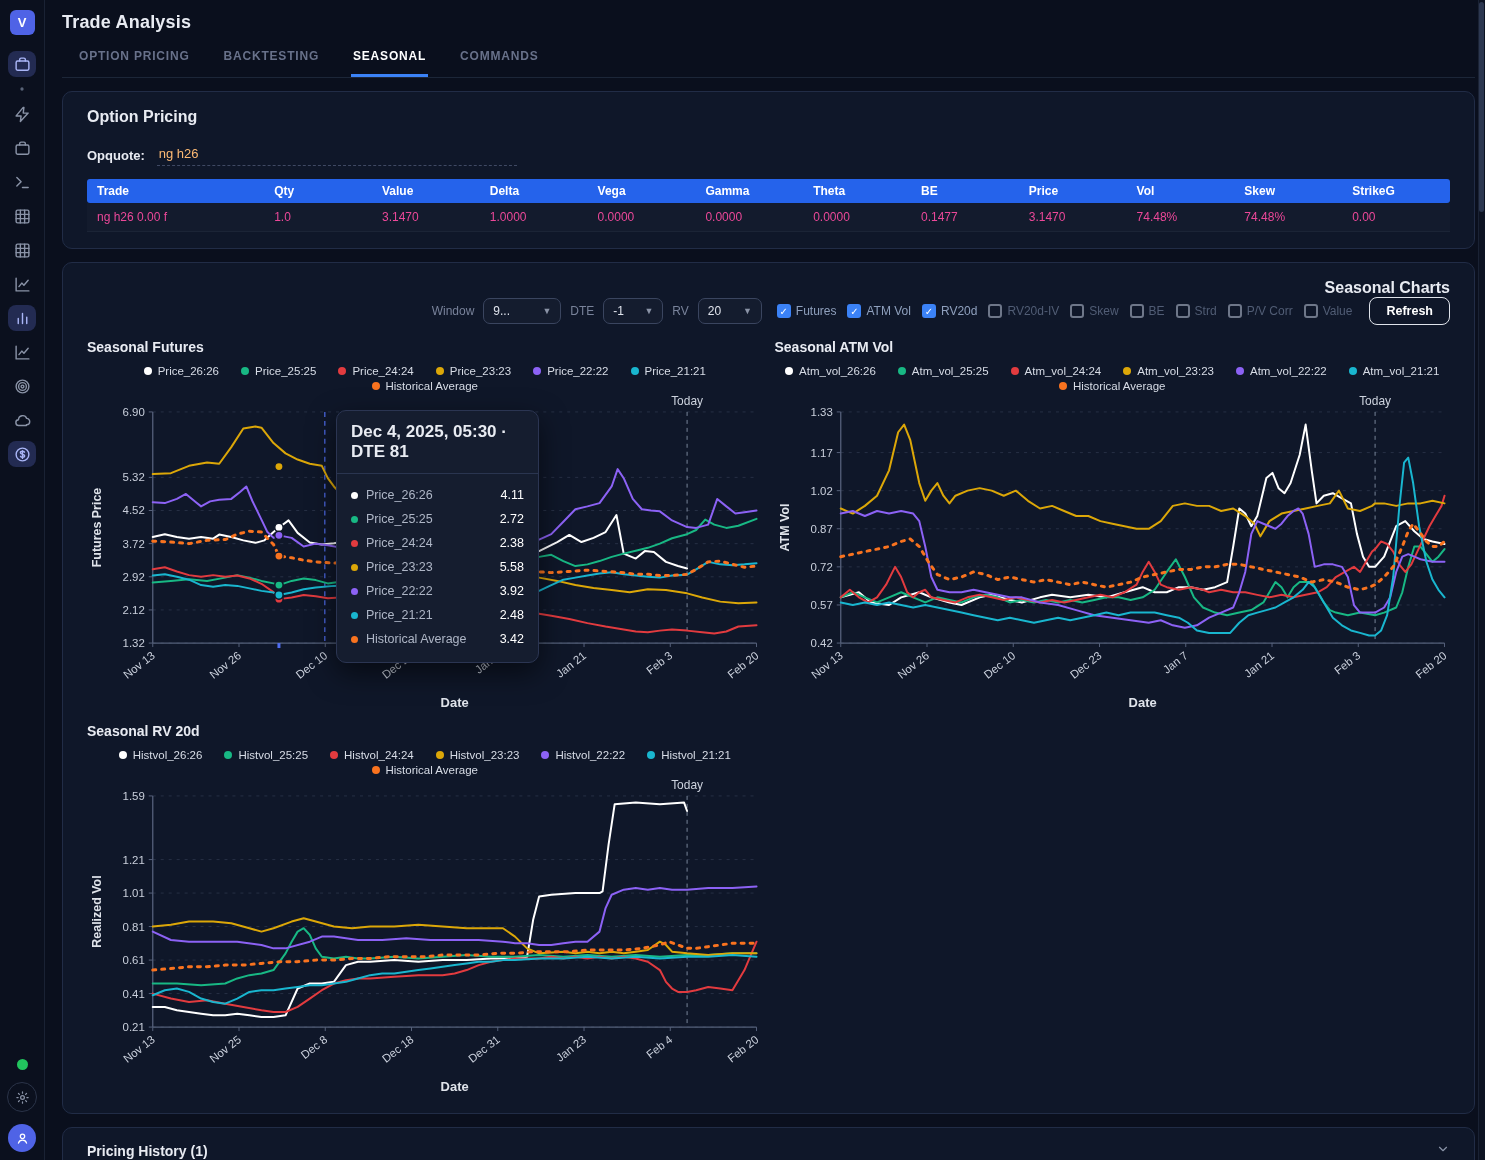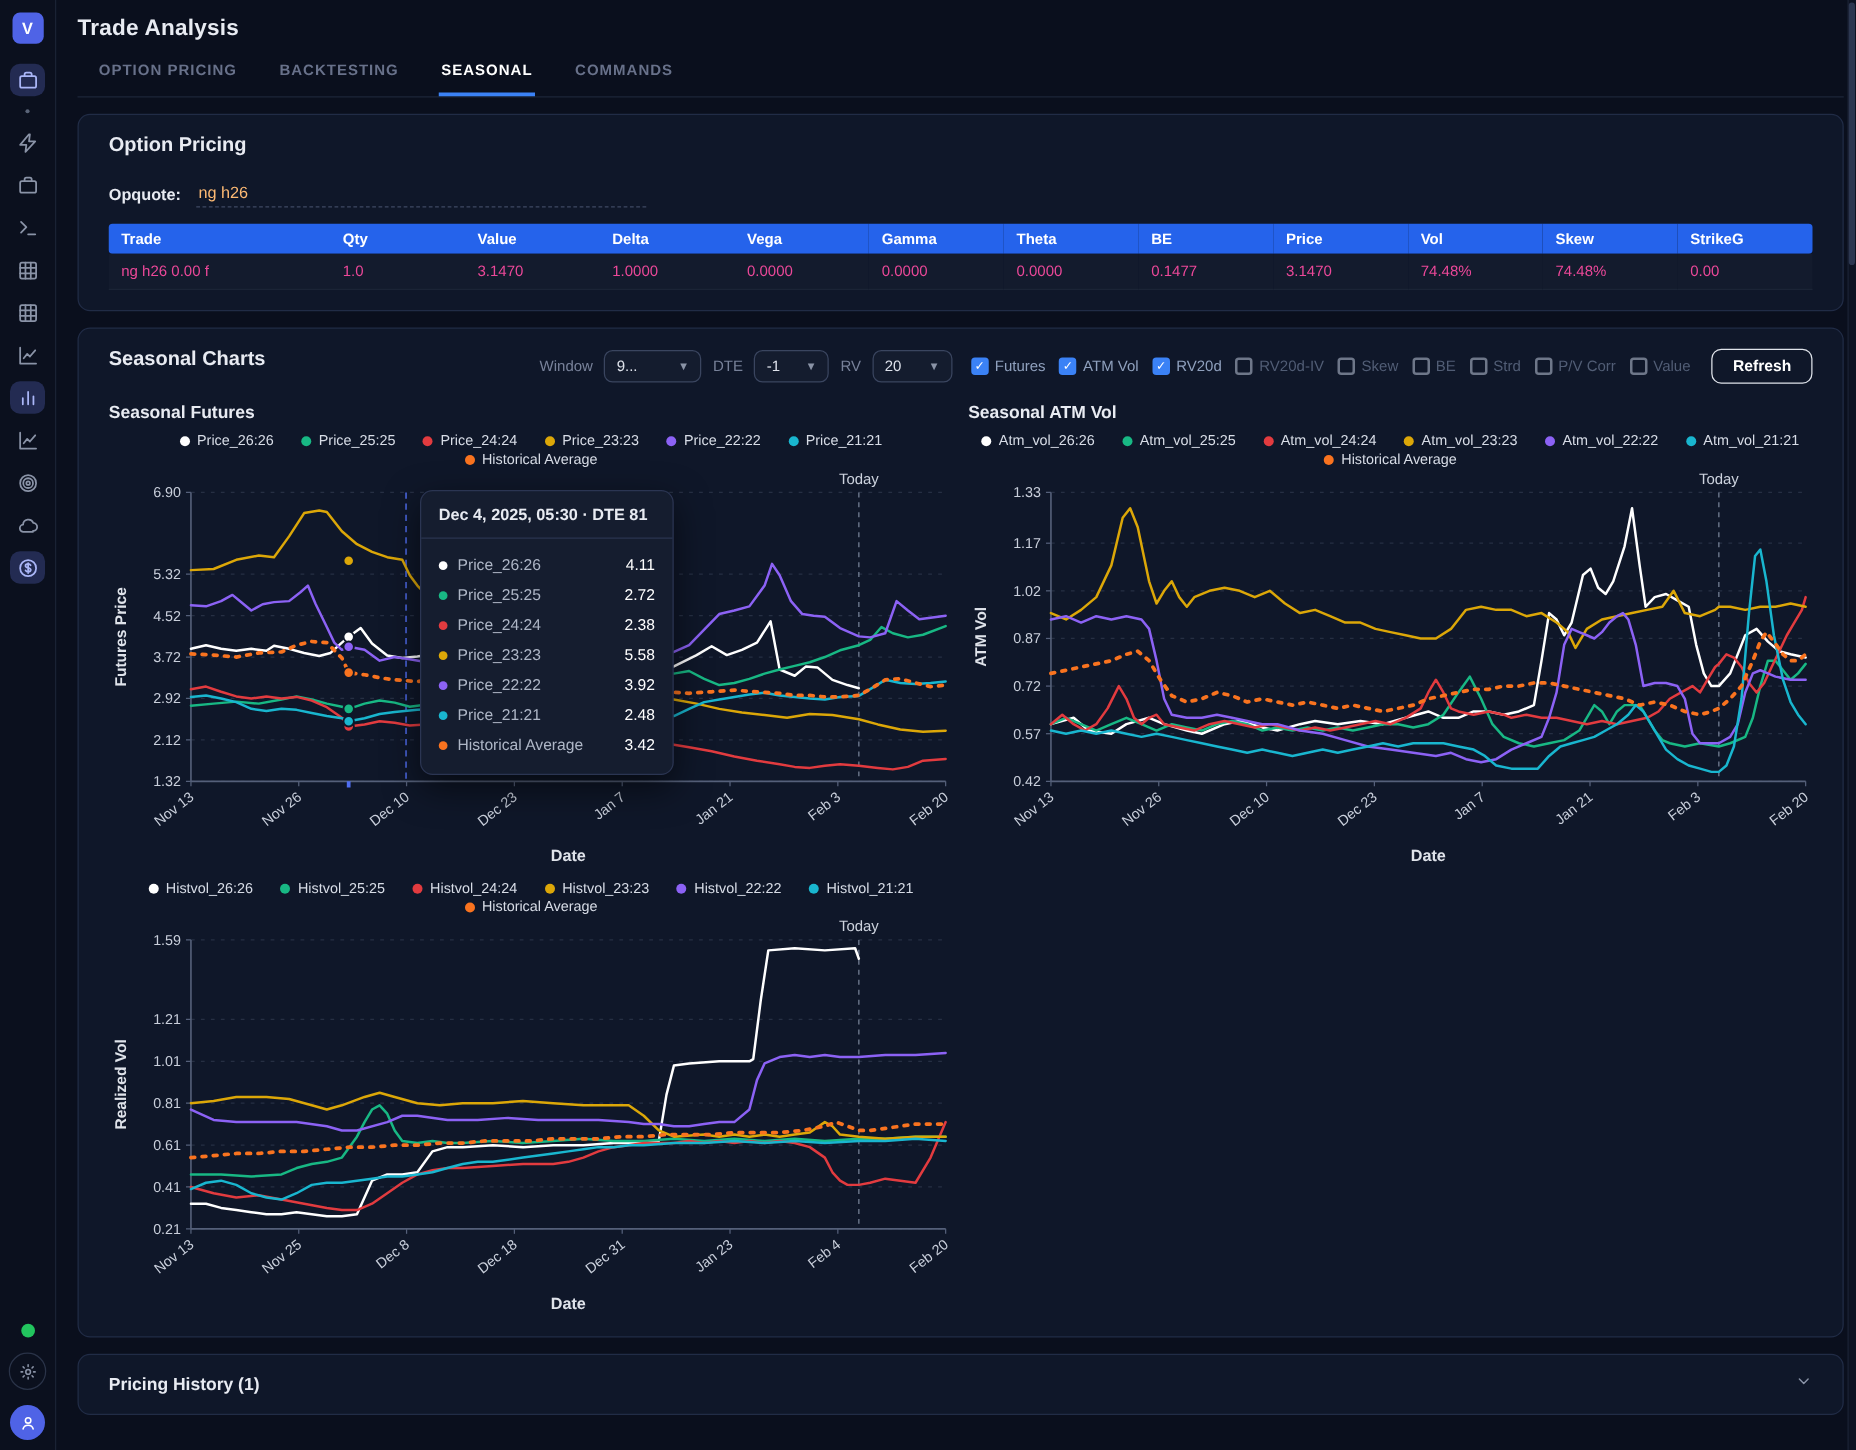--- a/index.html
+++ b/index.html
@@ -43,42 +43,42 @@
   .box.on { background:#3b82f6; border-color:#3b82f6; }
   .curve-feed { display:flex; align-items:center; gap:7px; background:#0d231f; border:1px solid #22865f; color:#9ae6c3; font-size:12px; font-weight:bold; border-radius:999px; padding:5px 13px; cursor:pointer; font-family:inherit; }
   .cf-dot { width:8px; height:8px; border-radius:50%; background:#22c55e; }
   table.op-table { width:100%; border-collapse:collapse; margin-top:13px; table-layout:fixed; font-size:12px; }
   table.op-table th { background:#2563eb; color:#fff; text-align:left; font-weight:bold; padding:5px 10px; }
   table.op-table th:first-child { width:13%; border-radius:3px 0 0 3px; }
   table.op-table th:last-child { border-radius:0 3px 3px 0; }
   table.op-table td { background:#131b2d; color:#ec4899; padding:7px 10px; border-bottom:1px solid #1b2436; }
 
   
-  .seasonal-head { display:flex; align-items:flex-start; }
+  .seasonal-head { display:flex; align-items:flex-end;flex-direction:column; }
   .controls { margin-left:auto; display:flex; align-items:center; gap:9px; font-size:12px; }
   .ctl-label { color:#78829a; }
   .select { background:#141c2e; border:1px solid #3a455f; border-radius:7px; padding:5px 9px; color:#dfe3ec; display:flex; align-items:center; gap:8px; cursor:pointer; }
   .select .chev { font-size:9px; color:#8a93a6; }
   .cb-group { display:flex; align-items:center; gap:11px; margin-left:6px; }
   .cb { display:flex; align-items:center; gap:5px; cursor:pointer; font-size:12px; }
   .cb .lbl-on { color:#8fa0bd; } .cb .lbl-off { color:#515d75; }
   .refresh { margin-left:8px; background:transparent; border:1.5px solid #dfe3ea; color:#fff; font-weight:bold; font-size:12.5px; padding:6px 16px; border-radius:8px; cursor:pointer; font-family:inherit; }
 
   .charts { display:grid; grid-template-columns:1fr 1fr; column-gap:12px; row-gap:10px; margin-top:14px; }
   .chart-block { position:relative; }
   .chart-title { font-size:14px; font-weight:bold; margin-bottom:10px; }
   .legend { display:flex; justify-content:center; gap:22px; font-size:11.5px; color:#d7dce6; margin-bottom:2px; }
   .legend-row2 { margin-top:3px; margin-bottom:0; }
   .leg-item { display:flex; align-items:center; gap:6px; }
   .leg-dot { width:8px; height:8px; border-radius:50%; }
   .chart-svg { width:100%; display:block; }
 
   
   .tooltip { position:absolute; left:249px; top:71px; width:203px; background:#151d2f; border:1px solid #2b3552; border-radius:10px; box-shadow:0 10px 28px rgba(0,0,0,.55); z-index:5; }
-  .tt-head { font-size:13px; font-weight:bold; padding:11px 14px; border-bottom:1px solid #2a3550; }
+  .tt-head { font-size:17px; font-weight:bold; padding:11px 14px; border-bottom:1px solid #2a3550; }
   .tt-body { padding:9px 14px 11px 14px; }
   .tt-row { display:flex; align-items:center; gap:8px; height:24px; font-size:12.5px; }
   .tt-dot { width:7px; height:7px; border-radius:50%; flex-shrink:0; }
   .tt-label { color:#aeb6c6; flex:1; }
   .tt-val { font-weight:normal; color:#fff; }
 
   
   .ph { display:flex; align-items:center; padding:14px 24px; }
   .ph h2 { font-size:14px; }
   .ph .chev-icon { margin-left:auto; color:#8a93a7; }
@@ -472,20 +472,21 @@
               <polyline points="66.0,206.1 75.1,198.5 84.2,206.1 93.3,211.2 102.4,206.1 111.5,193.4 120.5,175.5 126.6,185.7 132.7,201.0 138.7,206.1 144.8,201.0 150.8,198.5 156.9,206.1 169.0,208.7 181.1,211.2 193.3,206.1 205.4,203.6 217.5,206.1 229.6,208.7 241.7,206.1 253.9,208.7 266.0,211.2 278.1,208.7 290.2,211.2 302.3,208.7 314.5,206.1 326.6,203.6 338.7,206.1 350.8,201.0 362.9,193.4 369.0,180.6 375.1,170.4 381.1,180.6 387.2,193.4 393.2,195.9 405.4,198.5 417.5,195.9 429.6,198.5 435.7,201.0 447.8,198.5 459.9,201.0 472.0,201.0 484.1,203.6 496.3,206.1 508.4,203.6 520.5,206.1 532.6,203.6 544.7,201.0 553.8,195.9 562.9,185.7 572.0,180.6 581.1,175.5 587.2,180.6 593.2,170.4 599.3,160.2 602.3,157.7 608.4,150.0 614.4,152.6 620.5,160.2 626.5,173.0 632.6,180.6 638.7,173.0 644.7,160.2 650.8,147.5 656.9,134.7 662.9,124.5 669.0,114.3 672.0,104.1" fill="none" stroke="#e23b3f" stroke-linecap="round" stroke-linejoin="round" stroke-width="2"></polyline>
               <polyline points="66.0,116.9 78.1,122.0 90.2,114.3 102.4,104.1 114.5,78.6 123.6,40.4 129.6,32.7 135.7,48.0 144.8,91.4 150.8,109.2 156.9,99.0 163.0,91.4 169.0,104.1 175.1,111.8 181.1,104.1 193.3,99.0 205.4,96.5 217.5,99.0 229.6,104.1 241.7,99.0 253.9,109.2 266.0,116.9 278.1,114.3 290.2,119.4 302.3,124.5 314.5,124.5 326.6,129.6 338.7,132.2 350.8,134.7 362.9,137.3 375.1,137.3 387.2,129.6 399.3,114.3 411.4,111.8 423.5,114.3 435.7,114.3 447.8,119.4 459.9,116.9 472.0,124.5 481.1,132.2 487.2,144.9 496.3,129.6 508.4,122.0 520.5,119.4 532.6,116.9 544.7,114.3 556.9,111.8 566.0,99.0 575.0,116.9 587.2,119.4 599.3,114.3 602.3,111.8 611.4,111.8 623.5,114.3 635.6,111.8 647.8,111.8 659.9,109.2 672.0,111.8" fill="none" stroke="#dca708" stroke-linecap="round" stroke-linejoin="round" stroke-width="2"></polyline>
               <polyline points="66.0,122.0 78.1,119.4 90.2,124.5 102.4,119.4 114.5,122.0 126.6,119.4 138.7,122.0 144.8,129.6 150.8,155.1 156.9,185.7 163.0,198.5 175.1,201.0 187.2,201.0 199.3,198.5 211.4,201.0 223.6,203.6 235.7,206.1 247.8,206.1 266.0,211.2 284.2,213.8 302.3,218.9 320.5,224.0 338.7,226.5 356.9,229.1 375.1,231.6 387.2,229.1 399.3,234.2 411.4,236.7 423.5,234.2 435.7,226.5 447.8,221.4 459.9,216.3 466.0,201.0 472.0,180.6 478.1,142.4 484.1,129.6 490.2,132.2 496.3,134.7 502.3,137.3 508.4,132.2 514.4,124.5 520.5,119.4 525.3,116.9 529.6,122.0 535.6,142.4 541.7,175.5 550.8,173.0 559.9,173.0 569.0,175.5 575.0,185.7 581.1,213.8 587.2,221.4 602.3,221.4 611.4,216.3 617.5,206.1 623.5,180.6 629.6,165.3 635.6,162.8 641.7,165.3 647.8,167.9 659.9,170.4 672.0,170.4" fill="none" stroke="#8c62f5" stroke-linecap="round" stroke-linejoin="round" stroke-width="2"></polyline>
               <polyline points="66.0,211.2 78.1,213.8 90.2,211.2 102.4,213.8 114.5,211.2 126.6,213.8 138.7,216.3 150.8,213.8 163.0,216.3 175.1,218.9 187.2,221.4 199.3,224.0 211.4,226.5 223.6,229.1 235.7,226.5 247.8,229.1 259.9,231.6 272.0,229.1 284.2,226.5 296.3,229.1 308.4,226.5 320.5,224.0 332.6,221.4 344.8,224.0 356.9,221.4 369.0,221.4 381.1,221.4 393.2,224.0 405.4,226.5 414.4,231.6 423.5,239.3 435.7,241.8 447.8,241.8 456.9,241.8 466.0,231.6 475.1,224.0 484.1,221.4 493.2,218.9 502.3,216.3 511.4,211.2 520.5,206.1 529.6,198.5 535.6,190.8 541.7,195.9 547.8,206.1 553.8,216.3 559.9,226.5 569.0,234.2 578.1,239.3 587.2,241.8 596.3,244.4 602.3,244.4 608.4,239.3 614.4,224.0 620.5,185.7 626.5,116.9 631.4,71.0 635.6,65.9 640.5,91.4 646.5,134.7 653.8,170.4 659.9,188.3 665.9,198.5 672.0,206.1" fill="none" stroke="#19b6cf" stroke-linecap="round" stroke-linejoin="round" stroke-width="2"></polyline>
               <polyline points="66.0,165.3 78.1,162.8 90.2,160.2 102.4,157.7 114.5,155.1 126.6,150.0 135.7,147.5 144.8,155.1 153.9,170.4 163.0,183.2 175.1,188.3 187.2,185.7 199.3,180.6 211.4,183.2 223.6,188.3 235.7,185.7 247.8,188.3 259.9,190.8 272.0,188.3 284.2,190.8 296.3,193.4 308.4,190.8 320.5,193.4 332.6,195.9 344.8,193.4 356.9,190.8 369.0,185.7 381.1,183.2 393.2,180.6 405.4,178.1 417.5,178.1 429.6,175.5 441.7,175.5 453.8,173.0 466.0,173.0 478.1,175.5 490.2,178.1 502.3,180.6 514.4,183.2 526.6,185.7 538.7,190.8 550.8,188.3 562.9,190.8 575.0,195.9 587.2,198.5 596.3,195.9 602.3,193.4 611.4,185.7 620.5,175.5 629.6,155.1 635.6,139.8 640.5,132.2 646.5,139.8 653.8,150.0 659.9,155.1 665.9,155.1 672.0,150.0" fill="none" stroke="#f9731f" stroke-linecap="round" stroke-linejoin="round" stroke-dasharray="3 6" stroke-width="3"></polyline>
               <text x="369" y="316" text-anchor="middle" font-size="13" font-weight="bold" fill="#dfe3ea">Date</text>
               <text transform="translate(14,136) rotate(-90)" text-anchor="middle" font-size="12.5" font-weight="bold" fill="#dfe3ea">ATM Vol</text>
             </svg>
           </div>
         <div class="chart-block" id="chart2">
+            <div class="chart-title">Seasonal RV 20d</div>
             <div class="legend">
               <span class="leg-item"><span class="leg-dot" style="background:#ffffff"></span>Histvol_26:26</span>
               <span class="leg-item"><span class="leg-dot" style="background:#18b884"></span>Histvol_25:25</span>
               <span class="leg-item"><span class="leg-dot" style="background:#e23b3f"></span>Histvol_24:24</span>
               <span class="leg-item"><span class="leg-dot" style="background:#dca708"></span>Histvol_23:23</span>
               <span class="leg-item"><span class="leg-dot" style="background:#8c62f5"></span>Histvol_22:22</span>
               <span class="leg-item"><span class="leg-dot" style="background:#19b6cf"></span>Histvol_21:21</span>
             </div>
             <div class="legend legend-row2">
               <span class="leg-item"><span class="leg-dot" style="background:#f9731f"></span>Historical Average</span>

